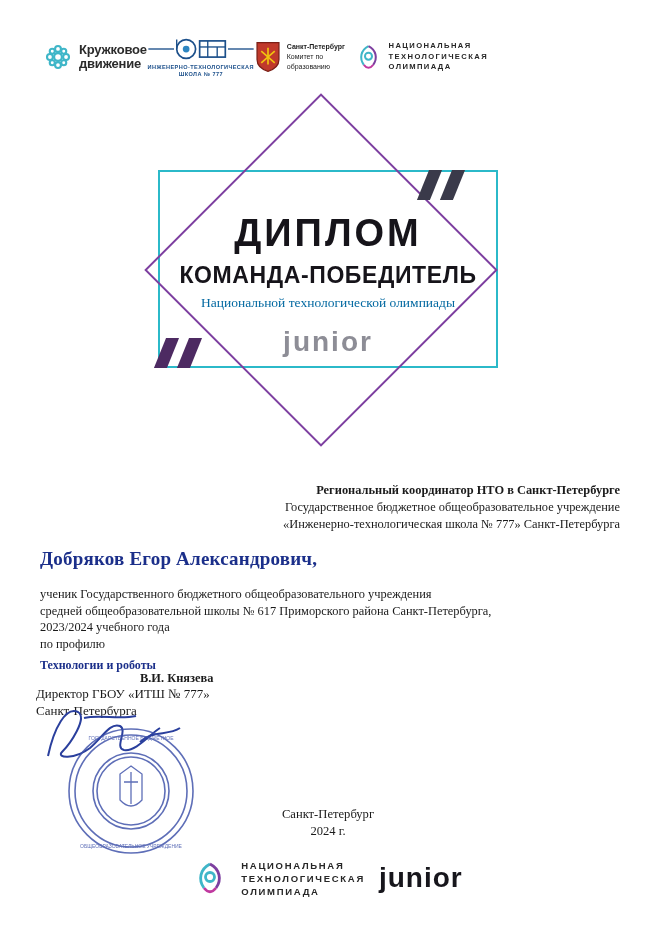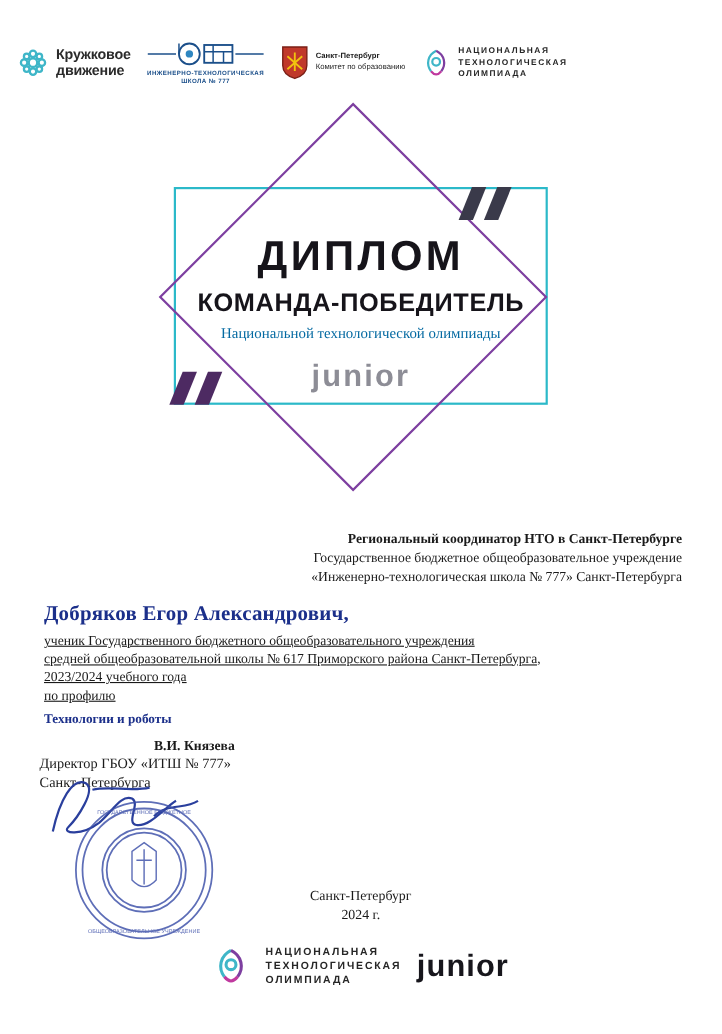--- a/index.html
+++ b/index.html
@@ -19,21 +19,21 @@
   
   .header {
     position: absolute;
     top: 28px;
     left: 0;
     width: 532px;
     height: 58px;
     display: flex;
     align-items: center;
     justify-content: space-between;
-    padding: 0 16px;
+    padding: 0 44px;
     box-sizing: border-box;
   }
   .logo-block {
     display: flex;
     align-items: center;
     gap: 7px;
   }
   .kd-mark {
     width: 28px;
     height: 28px;
@@ -210,24 +210,23 @@
     width: 584px;
   }
   .recipient-name {
     font-family: "Liberation Serif", serif;
     font-weight: bold;
     font-size: 19px;
     color: #1b2f8a;
     letter-spacing: 0.2px;
   }
   .recipient-lines {
-    margin-top: 4px;
+    margin-top: 16px;
     font-size: 12.4px;
     line-height: 16.5px;
-    text-decoration: underline;
   }
   .profile-title {
     margin-top: 6px;
     font-family: "Liberation Serif", serif;
     font-weight: bold;
     font-size: 12px;
     color: #1b2f8a;
   }
 
   .director {

